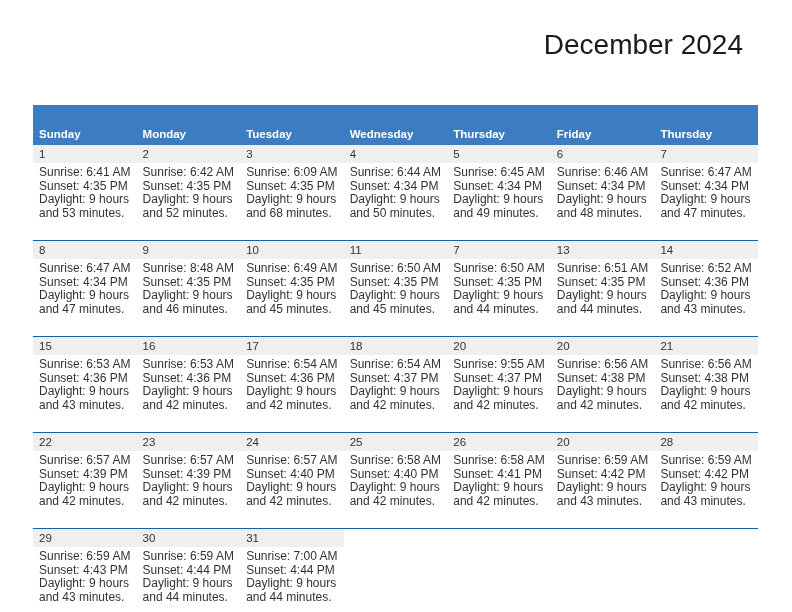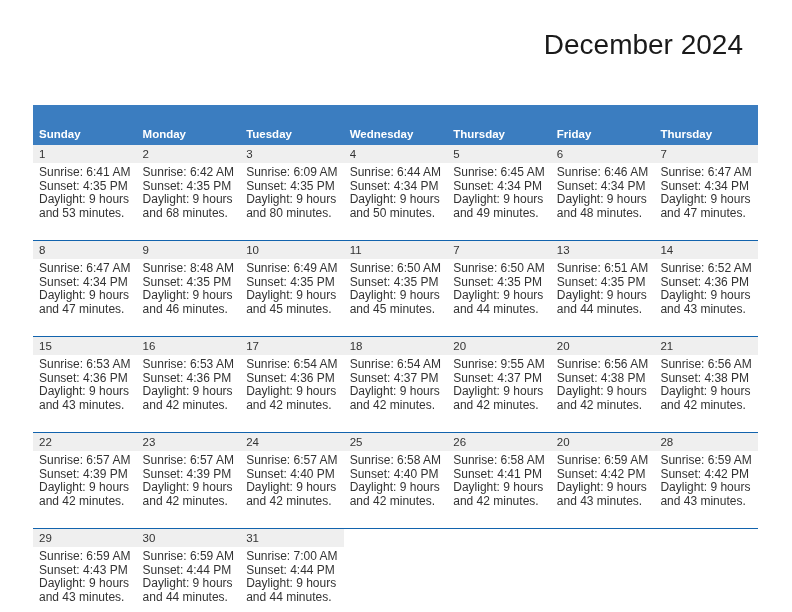--- a/index.html
+++ b/index.html
@@ -186,32 +186,32 @@
               </div>
             </div>
           </td>
           <td>
             <div class="daycell">
               <div class="daynum">2</div>
               <div class="dayinfo">
                 <div>Sunrise: 6:42 AM</div>
                 <div>Sunset: 4:35 PM</div>
                 <div>Daylight: 9 hours</div>
+                <div>and 52 minutes.</div>
+              </div>
+            </div>
+          </td>
+          <td>
+            <div class="daycell">
+              <div class="daynum">3</div>
+              <div class="dayinfo">
+                <div>Sunrise: 6:09 AM</div>
+                <div>Sunset: 4:35 PM</div>
+                <div>Daylight: 9 hours</div>
                 <div>and 68 minutes.</div>
-              </div>
-            </div>
-          </td>
-          <td>
-            <div class="daycell">
-              <div class="daynum">3</div>
-              <div class="dayinfo">
-                <div>Sunrise: 6:09 AM</div>
-                <div>Sunset: 4:35 PM</div>
-                <div>Daylight: 9 hours</div>
-                <div>and 80 minutes.</div>
               </div>
             </div>
           </td>
           <td>
             <div class="daycell">
               <div class="daynum">4</div>
               <div class="dayinfo">
                 <div>Sunrise: 6:44 AM</div>
                 <div>Sunset: 4:34 PM</div>
                 <div>Daylight: 9 hours</div>

